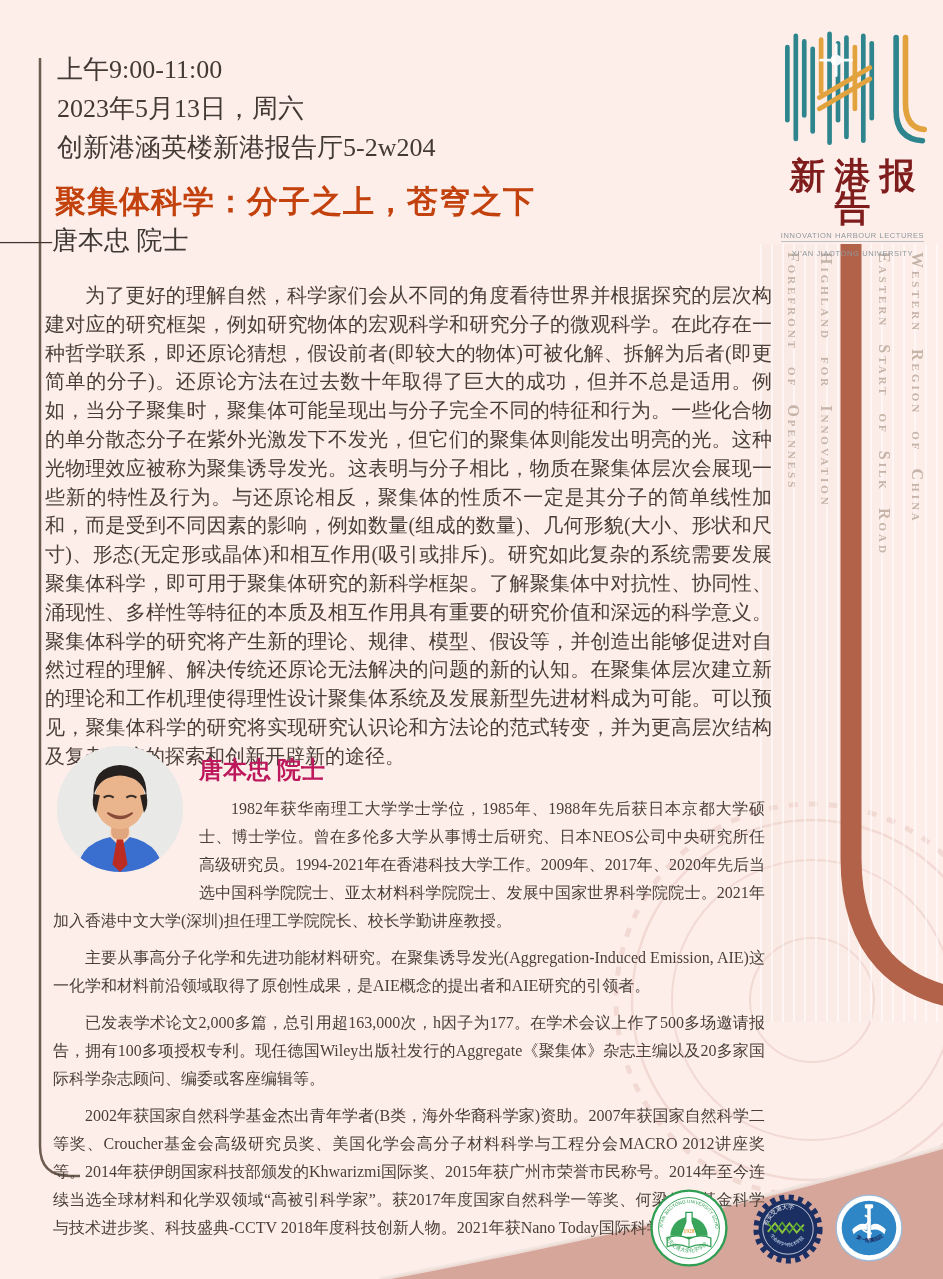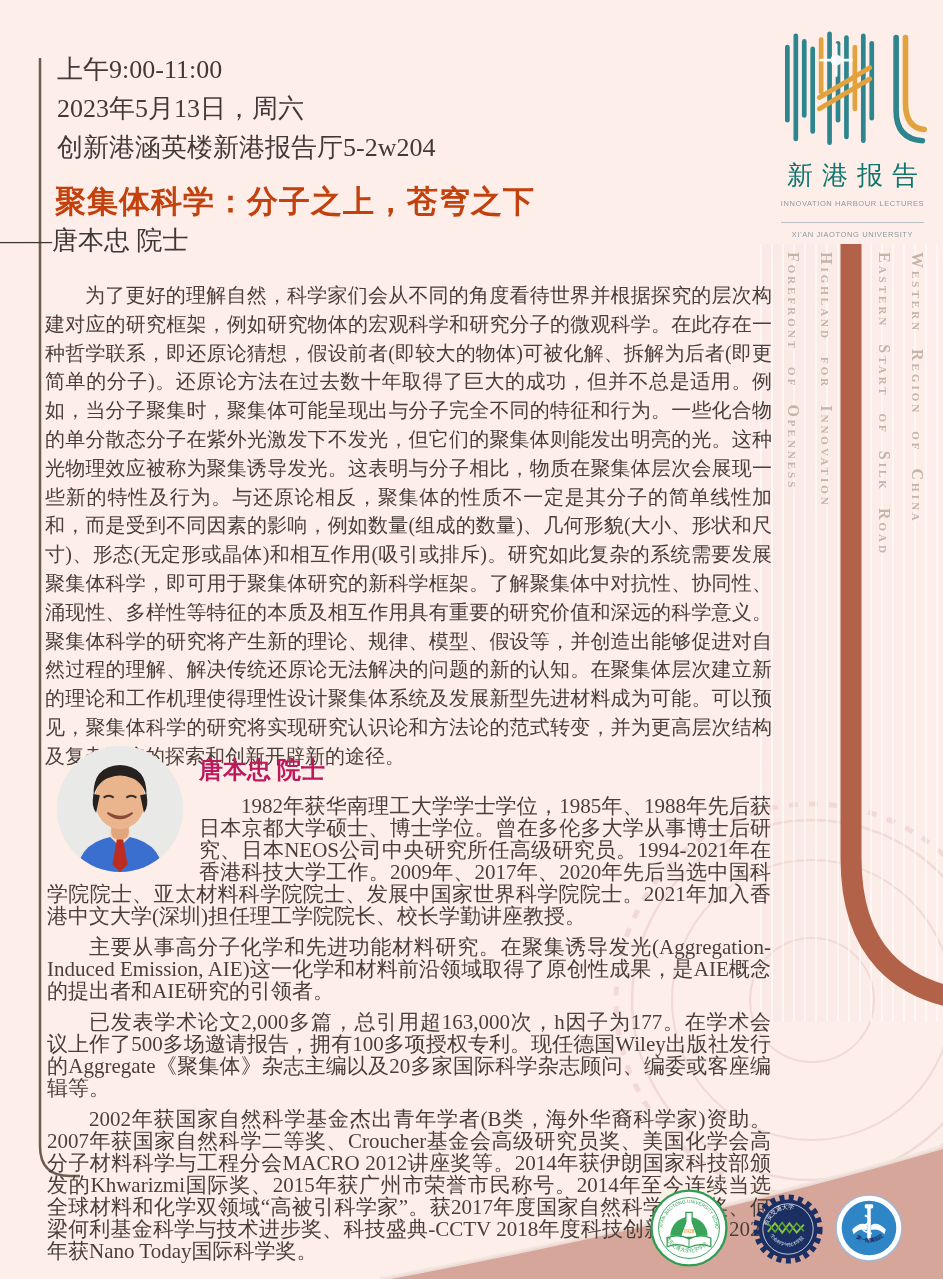--- a/index.html
+++ b/index.html
@@ -36,33 +36,33 @@
   
   .abstract{
     position:absolute;left:45px;top:261px;width:727px;
     font-size:20px;line-height:28.8px;color:#493f38;
     text-align:justify;text-indent:2em;
   }
 
   
   .logo{position:absolute;left:770px;top:24px;width:165px;text-align:center;}
   .logo .glyph{width:150px;height:136px;margin:0 auto;display:block;}
-  .logo .cn{font-size:26px;font-weight:normal;color:#0f766e;letter-spacing:9px;padding-left:9px;line-height:32px;}
+  .logo .cn{font-size:36px;font-weight:bold;color:#7f1d1d;letter-spacing:9px;padding-left:9px;line-height:32px;}
   .logo .en{font-family:"Liberation Sans","DejaVu Sans",sans-serif;font-size:7.5px;line-height:9px;
-            color:#8e989e;letter-spacing:.6px;border-bottom:1px solid #b9bfc2;display:inline-block;padding-bottom:14px;}
+            color:#8e989e;letter-spacing:.6px;border-bottom:1px solid #b9bfc2;display:inline-block;padding-bottom:1px;}
   .logo .series{font-size:17px;font-weight:bold;color:#49596b;letter-spacing:1.5px;margin-top:4px;}
 
   
   .speaker{position:absolute;left:45px;top:742px;width:728px;color:#493f38;}
   .avatar{
     float:left;width:126px;height:126px;border-radius:50%;overflow:hidden;
     margin:4px 16px 8px 12px;background:#e9e9e7;
   }
   .speaker h2{margin:12px 0 9px;font-size:24px;color:#be185d;font-weight:bold;}
-  .speaker p{margin:9px 2px;font-size:21px;line-height:22px;text-align:justify;text-indent:2em;}
+  .speaker p{margin:9px 8px;font-size:16px;line-height:28px;text-align:justify;text-indent:2em;}
 
   
   .seal{position:absolute;}
   .s1{left:650px;top:1189px;width:78px;height:78px;}
   .s2{left:752px;top:1193px;width:72px;height:72px;}
   .s3{left:834px;top:1193px;width:70px;height:70px;}
 </style>
 </head>
 <body>
 

